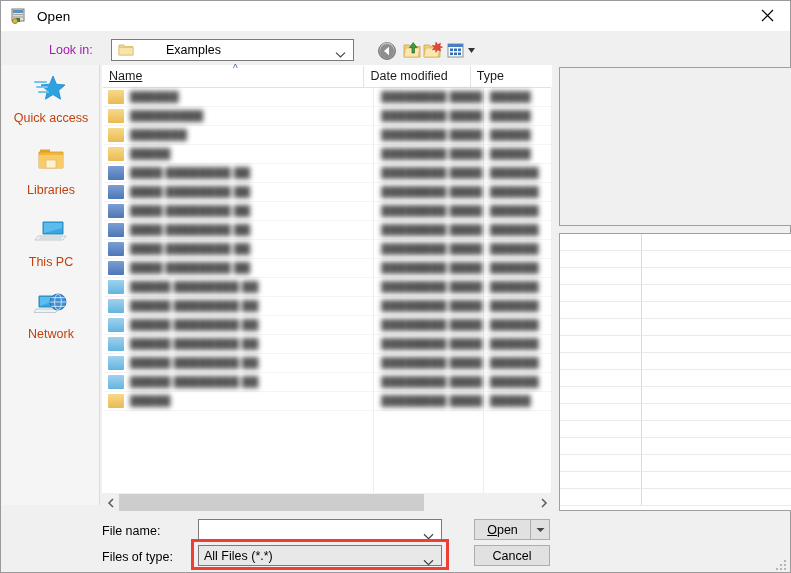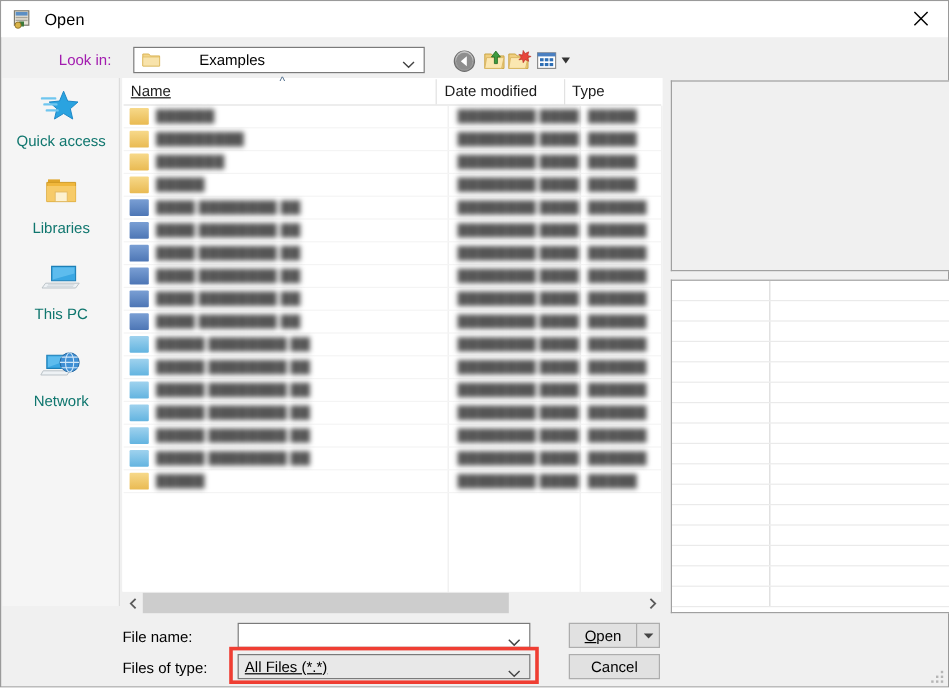--- a/index.html
+++ b/index.html
@@ -75,21 +75,21 @@
   }
   .place {
     width: 98px; height: 72px;
     display: flex; flex-direction: column;
     align-items: center; justify-content: flex-start;
     padding-top: 8px;
     cursor: default;
   }
   .place-icon { width: 36px; height: 34px; position: relative; }
   .place-label {
-    margin-top: 4px; font-size: 12.5px; color: #0f766e;
+    margin-top: 4px; font-size: 12.5px; color: #c2410c;
     text-align: center; line-height: 14px;
   }
 
   
   #filelist {
     position: absolute; left: 101px; top: 64px;
     width: 450px; height: 428px;
     background: #ffffff;
     border: 1px solid #ffffff;
   }
@@ -197,21 +197,21 @@
   #ft-label {
     position: absolute; left: 101px; top: 549px;
     font-size: 12.5px; color: #000;
   }
   #ft-combo {
     position: absolute; left: 197px; top: 544px;
     width: 244px; height: 21px;
     background: #e8e8e8; border: 1px solid #7a7a7a;
     display:flex; align-items:center;
   }
-  #ft-value { margin-left: 5px; font-size: 12.5px; color: #000; text-decoration: underline; }
+  #ft-value { margin-left: 5px; font-size: 12.5px; color: #000; }
   .combo-arrow { position: absolute; right: 7px; top: 6px; }
 
   #highlight-box {
     position: absolute; left: 190px; top: 538px;
     width: 258px; height: 31px;
     border: 3px solid #ef3e33;
     pointer-events: none;
   }
 
   #open-btn {

